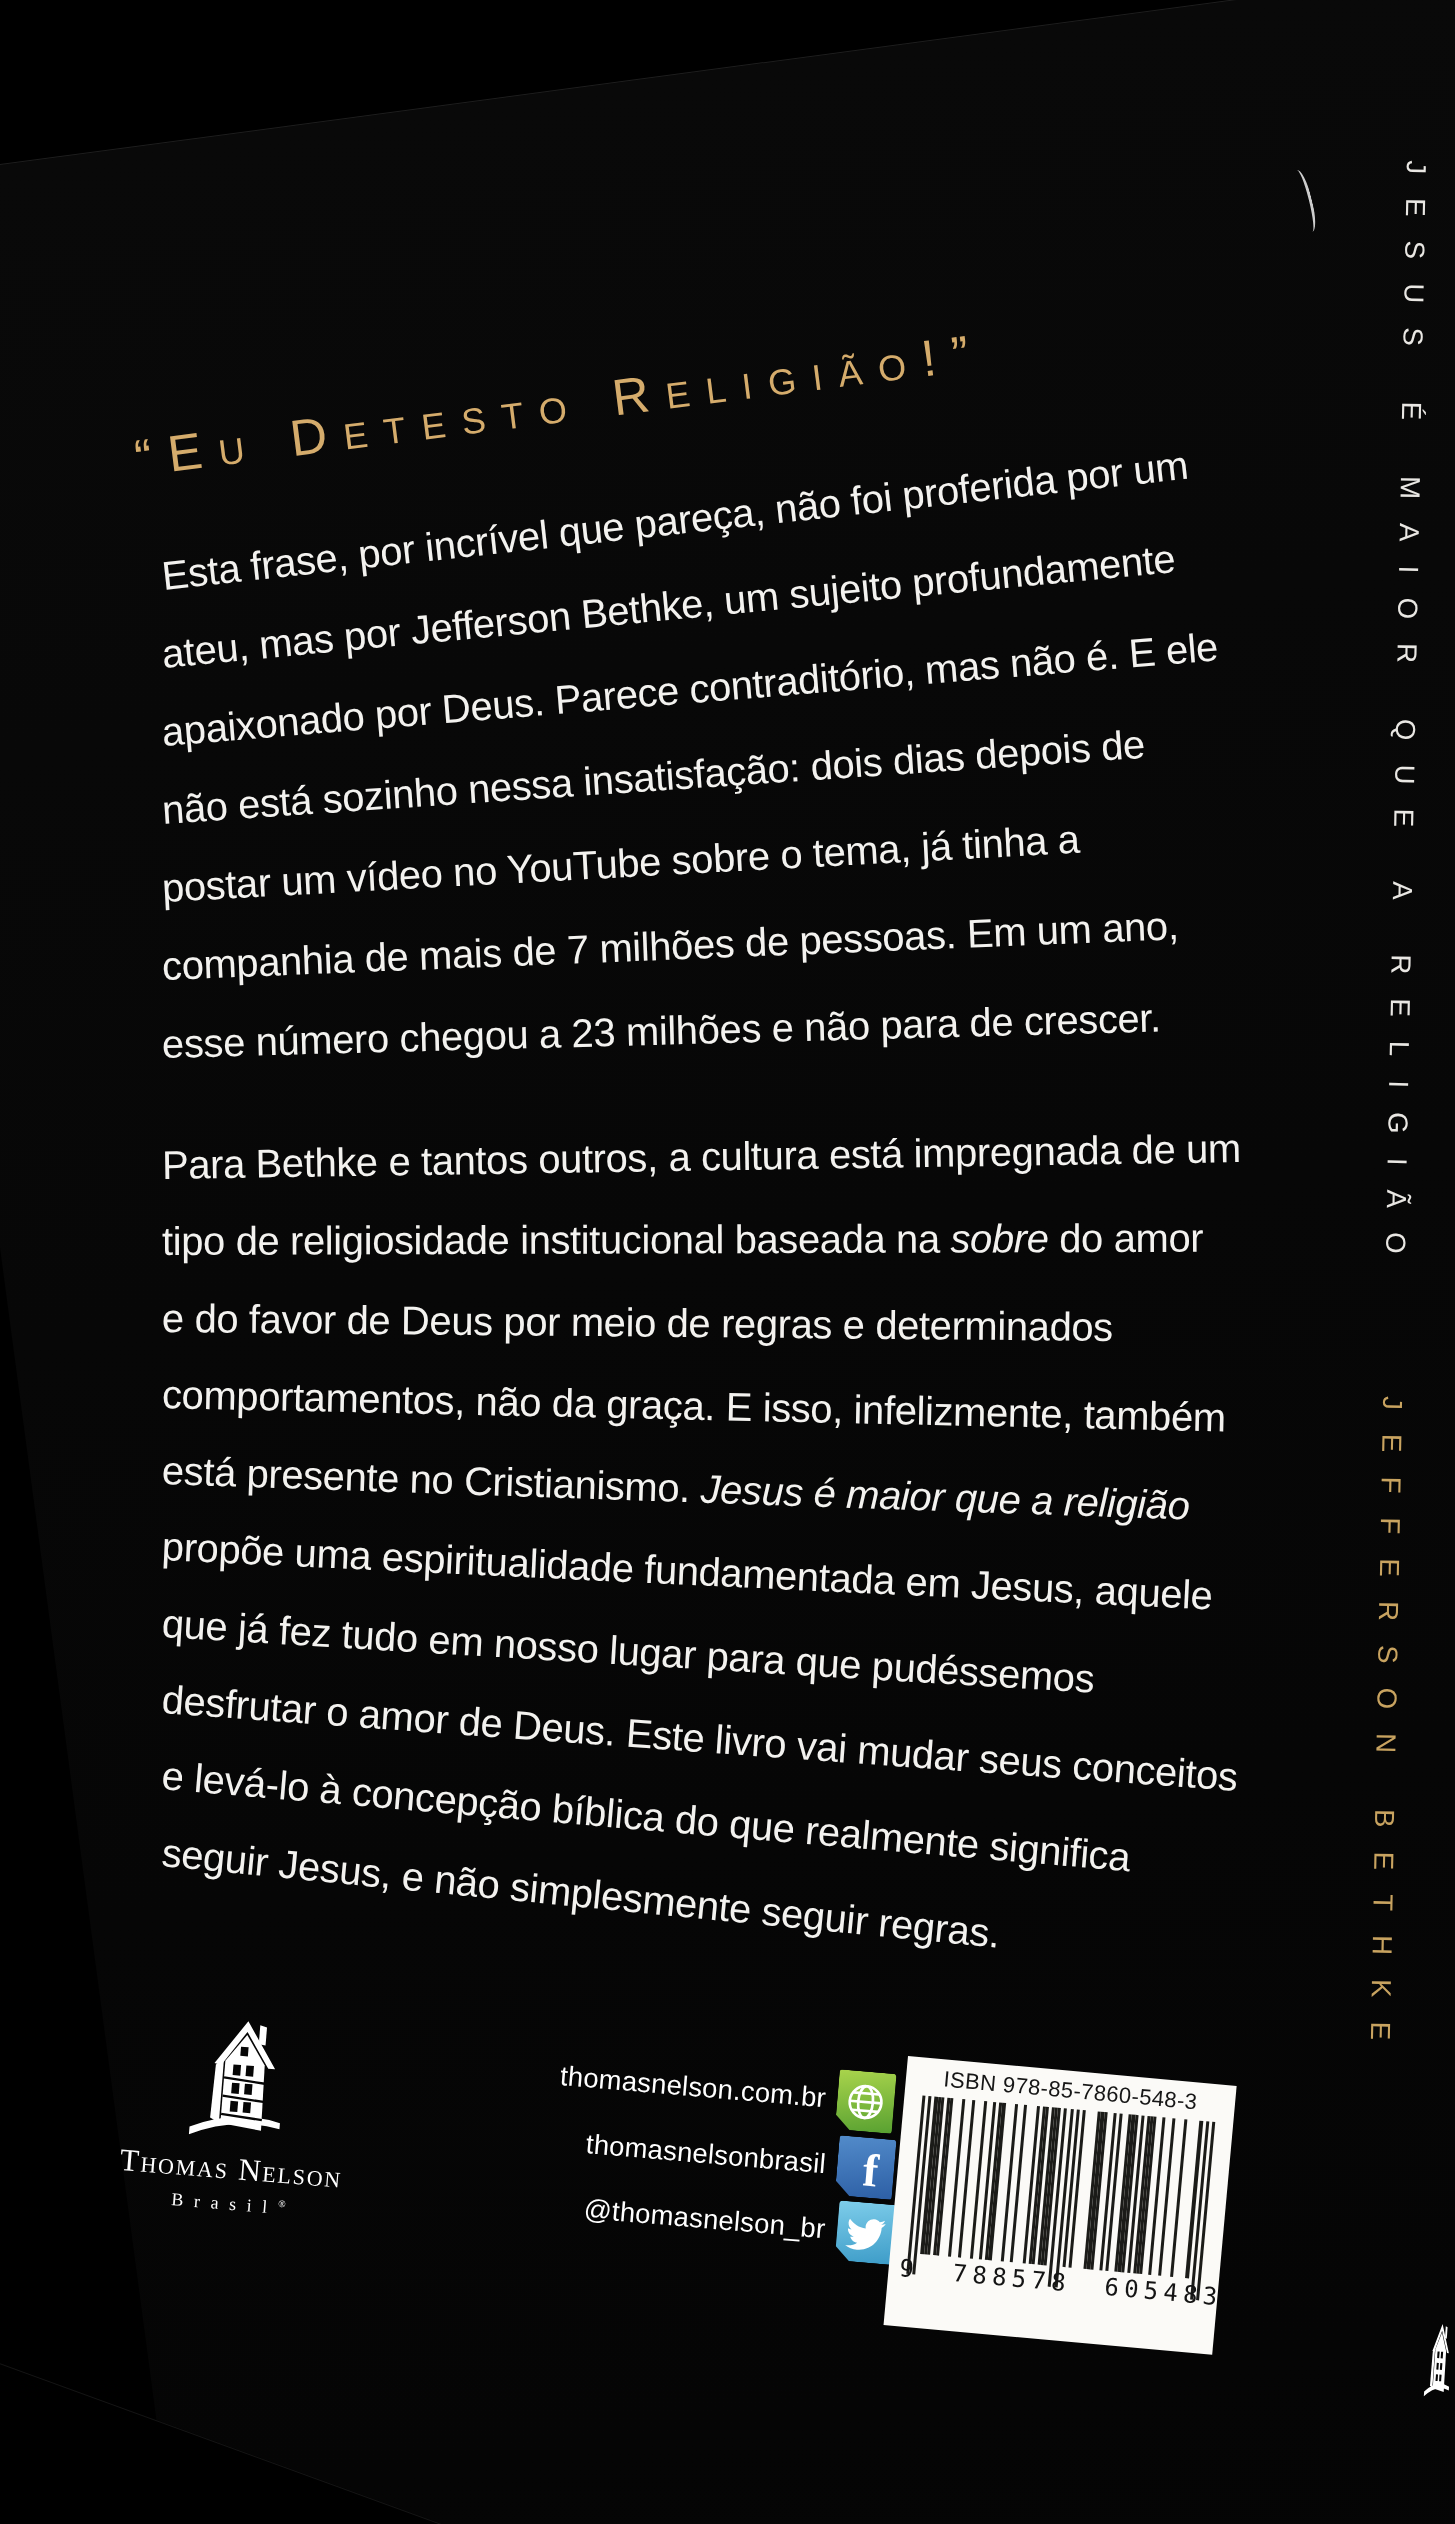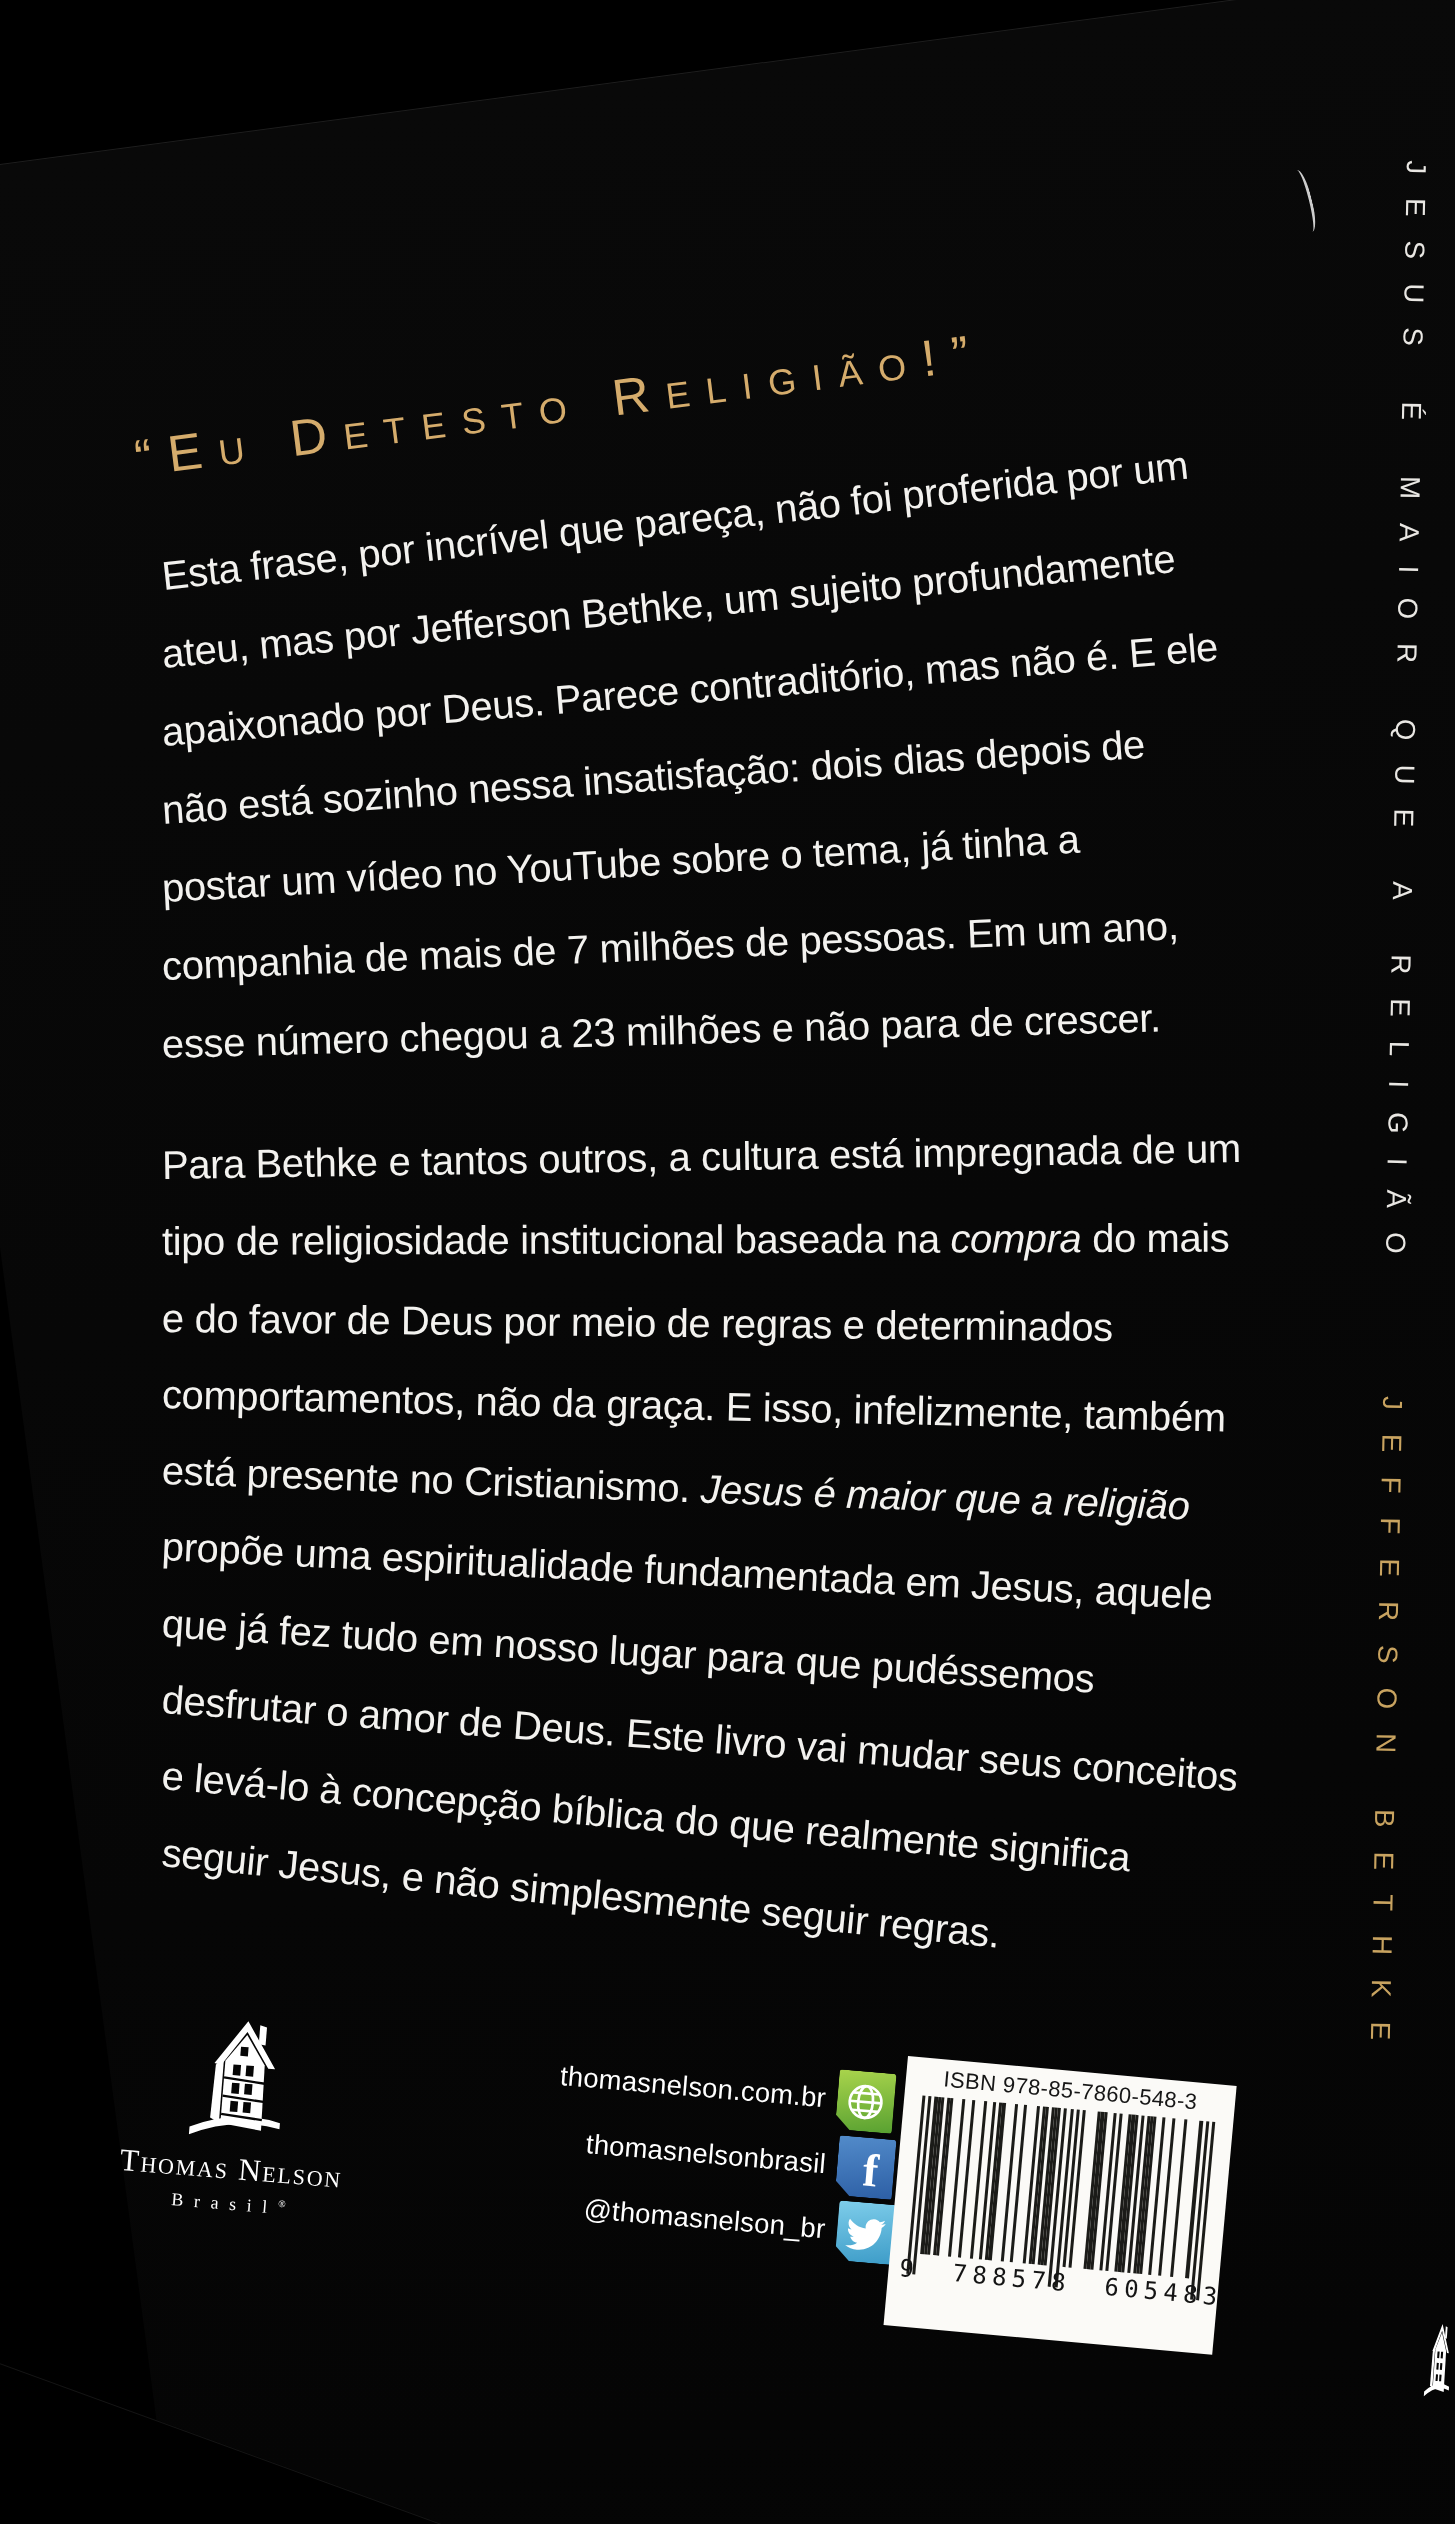--- a/index.html
+++ b/index.html
@@ -92,21 +92,21 @@
       <div class="line" style="top: 0px; transform: rotate(-6.2deg);"><span>Esta frase, por incrível que pareça, não foi proferida por um</span></div>
       <div class="line" style="top: 78px; transform: rotate(-5.42deg);"><span>ateu, mas por Jefferson Bethke, um sujeito profundamente</span></div>
       <div class="line" style="top: 156px; transform: rotate(-4.64deg);"><span>apaixonado por Deus. Parece contraditório, mas não é. E ele</span></div>
       <div class="line" style="top: 234px; transform: rotate(-3.86deg);"><span>não está sozinho nessa insatisfação: dois dias depois de</span></div>
       <div class="line" style="top: 312px; transform: rotate(-3.08deg);"><span>postar um vídeo no YouTube sobre o tema, já tinha a</span></div>
       <div class="line" style="top: 390px; transform: rotate(-2.3deg);"><span>companhia de mais de 7 milhões de pessoas. Em um ano,</span></div>
       <div class="line" style="top: 468px; transform: rotate(-1.52deg);"><span>esse número chegou a 23 milhões e não para de crescer.</span></div>
     </div>
   <div class="para" id="para2">
       <div class="line" style="top: 0px; transform: rotate(-0.9deg);"><span>Para Bethke e tantos outros, a cultura está impregnada de um</span></div>
-      <div class="line" style="top: 76px; transform: rotate(-0.18deg);"><span>tipo de religiosidade institucional baseada na </span><i>compra</i><span> do mais</span></div>
+      <div class="line" style="top: 76px; transform: rotate(-0.18deg);"><span>tipo de religiosidade institucional baseada na </span><i>sobre</i><span> do amor</span></div>
       <div class="line" style="top: 153px; transform: rotate(0.54deg);"><span>e do favor de Deus por meio de regras e determinados</span></div>
       <div class="line" style="top: 229px; transform: rotate(1.26deg);"><span>comportamentos, não da graça. E isso, infelizmente, também</span></div>
       <div class="line" style="top: 305px; transform: rotate(1.98deg);"><span>está presente no Cristianismo. </span><i>Jesus é maior que a religião</i><span></span></div>
       <div class="line" style="top: 381px; transform: rotate(2.7deg);"><span>propõe uma espiritualidade fundamentada em Jesus, aquele</span></div>
       <div class="line" style="top: 458px; transform: rotate(3.42deg);"><span>que já fez tudo em nosso lugar para que pudéssemos</span></div>
       <div class="line" style="top: 534px; transform: rotate(4.14deg);"><span>desfrutar o amor de Deus. Este livro vai mudar seus conceitos</span></div>
       <div class="line" style="top: 610px; transform: rotate(4.86deg);"><span>e levá-lo à concepção bíblica do que realmente significa</span></div>
       <div class="line" style="top: 687px; transform: rotate(5.58deg);"><span>seguir Jesus, e não simplesmente seguir regras.</span></div>
     </div>
 

